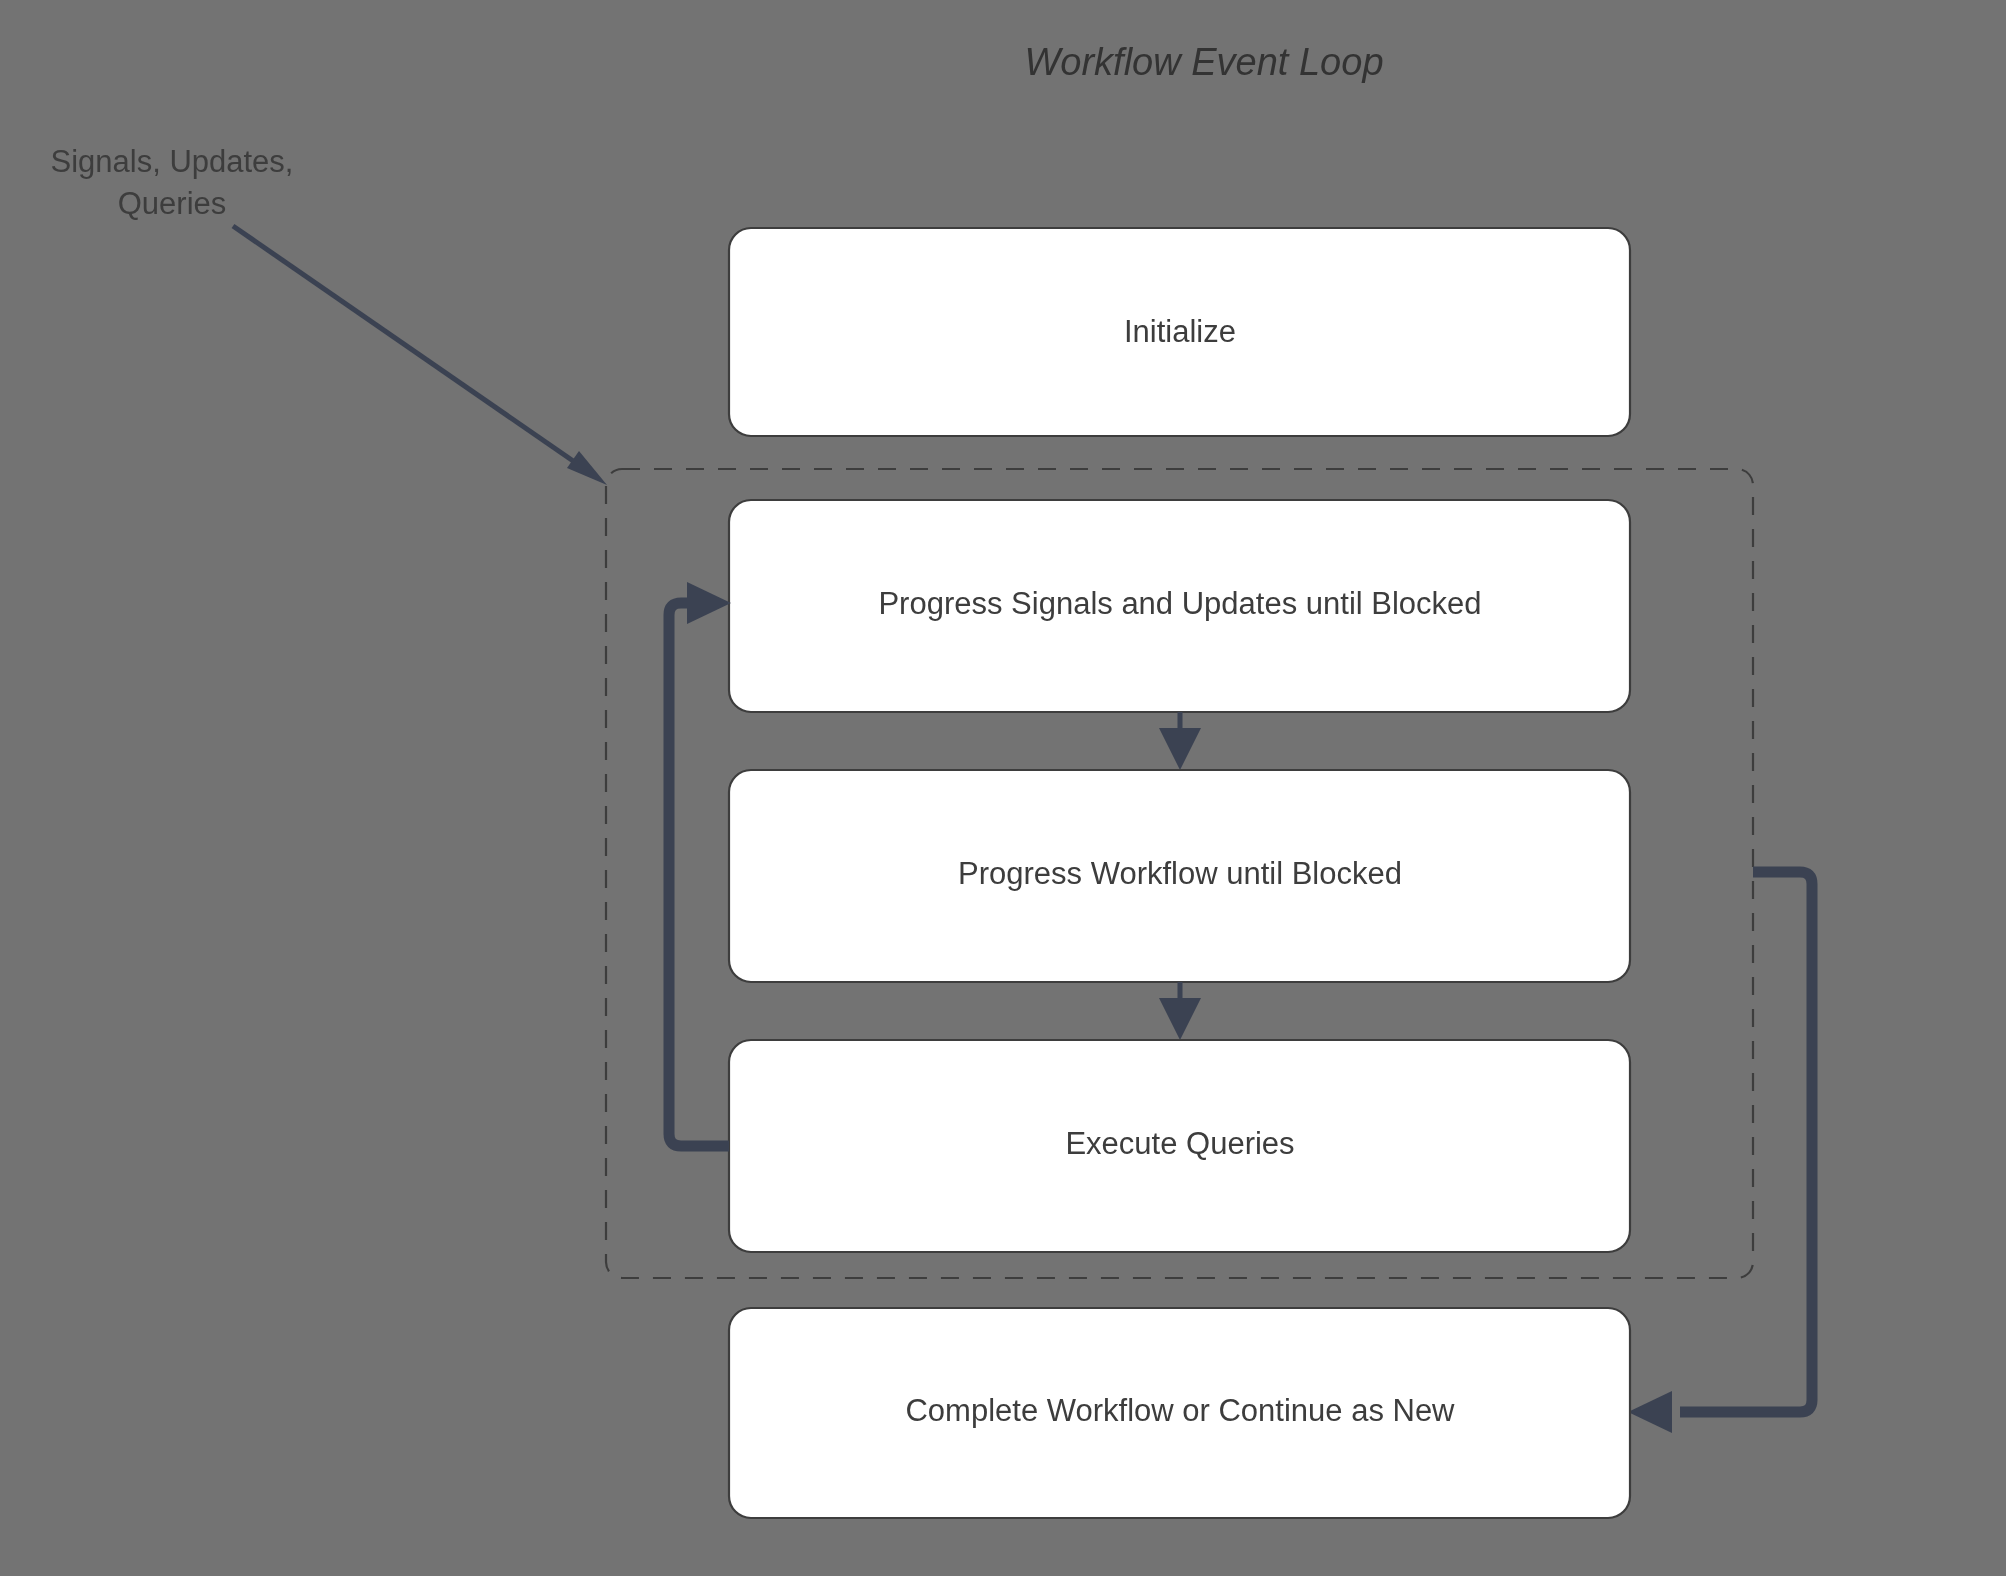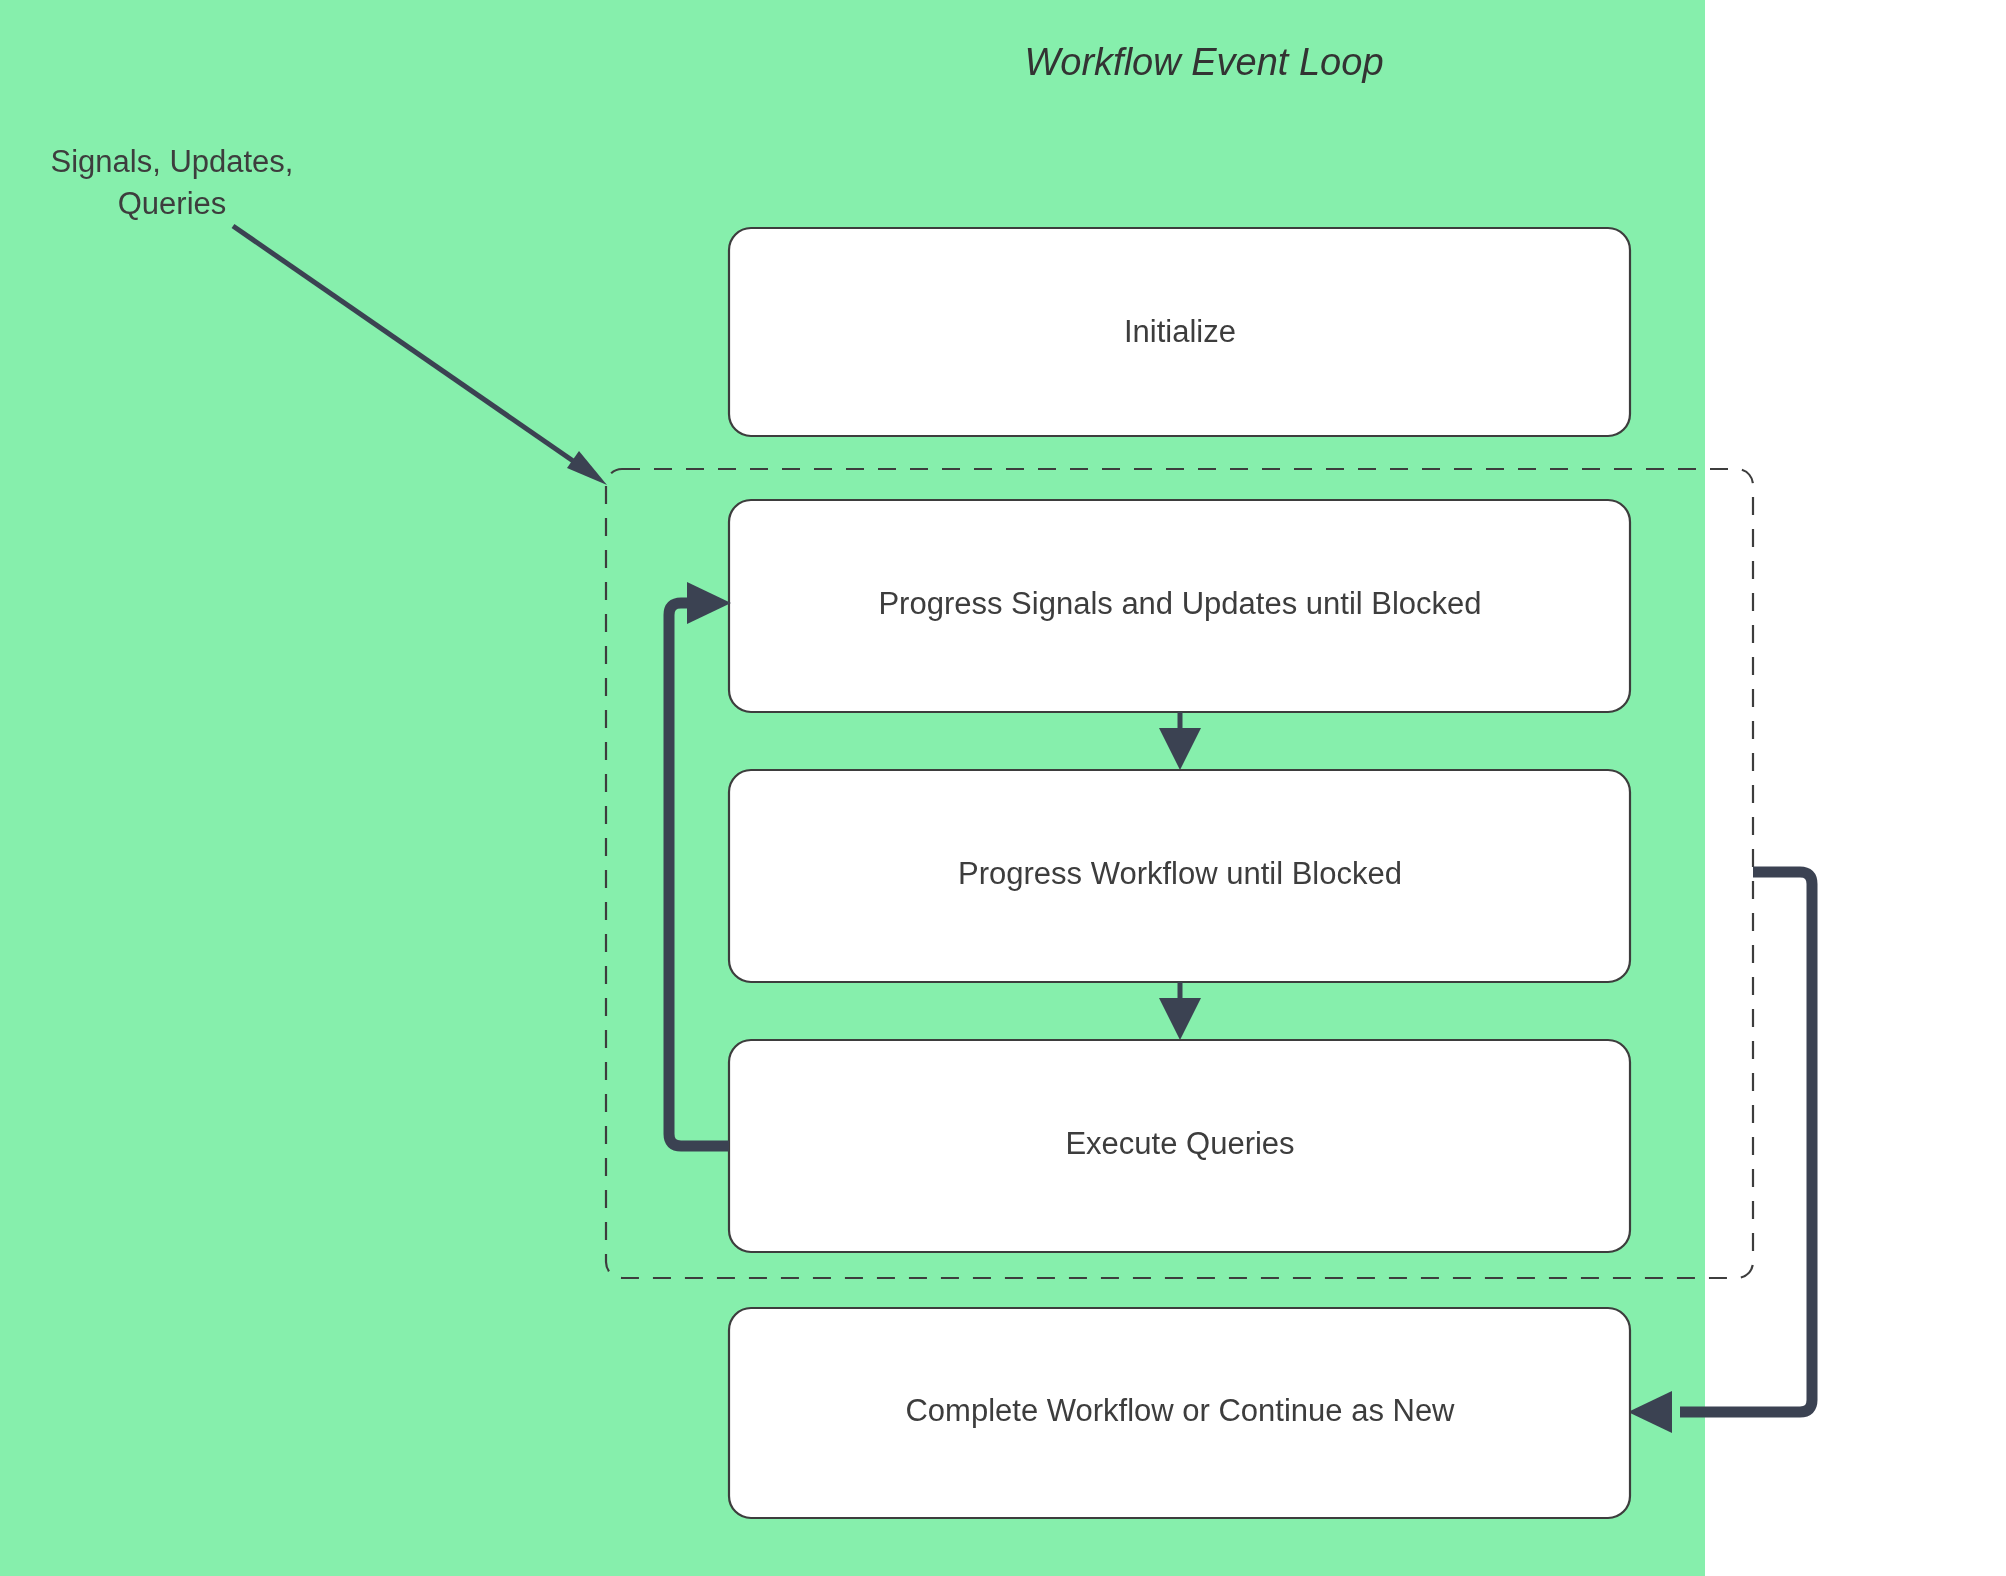--- a/index.html
+++ b/index.html
@@ -8,23 +8,23 @@
     background: #ffffff;
   }
   body {
     width: 2006px;
     height: 1576px;
     font-family: "Liberation Sans", sans-serif;
     overflow: hidden;
   }
   #diagram-root {
     position: relative;
-    width: 1705px;
+    width: 2006px;
     height: 1576px;
-    background: #86efac;
+    background: #737373;
   }
   svg.diagram-canvas {
     position: absolute;
     inset: 0;
     width: 2006px;
     height: 1576px;
     display: block;
   }
   .diagram-title {
     font-family: "Liberation Sans", sans-serif;

